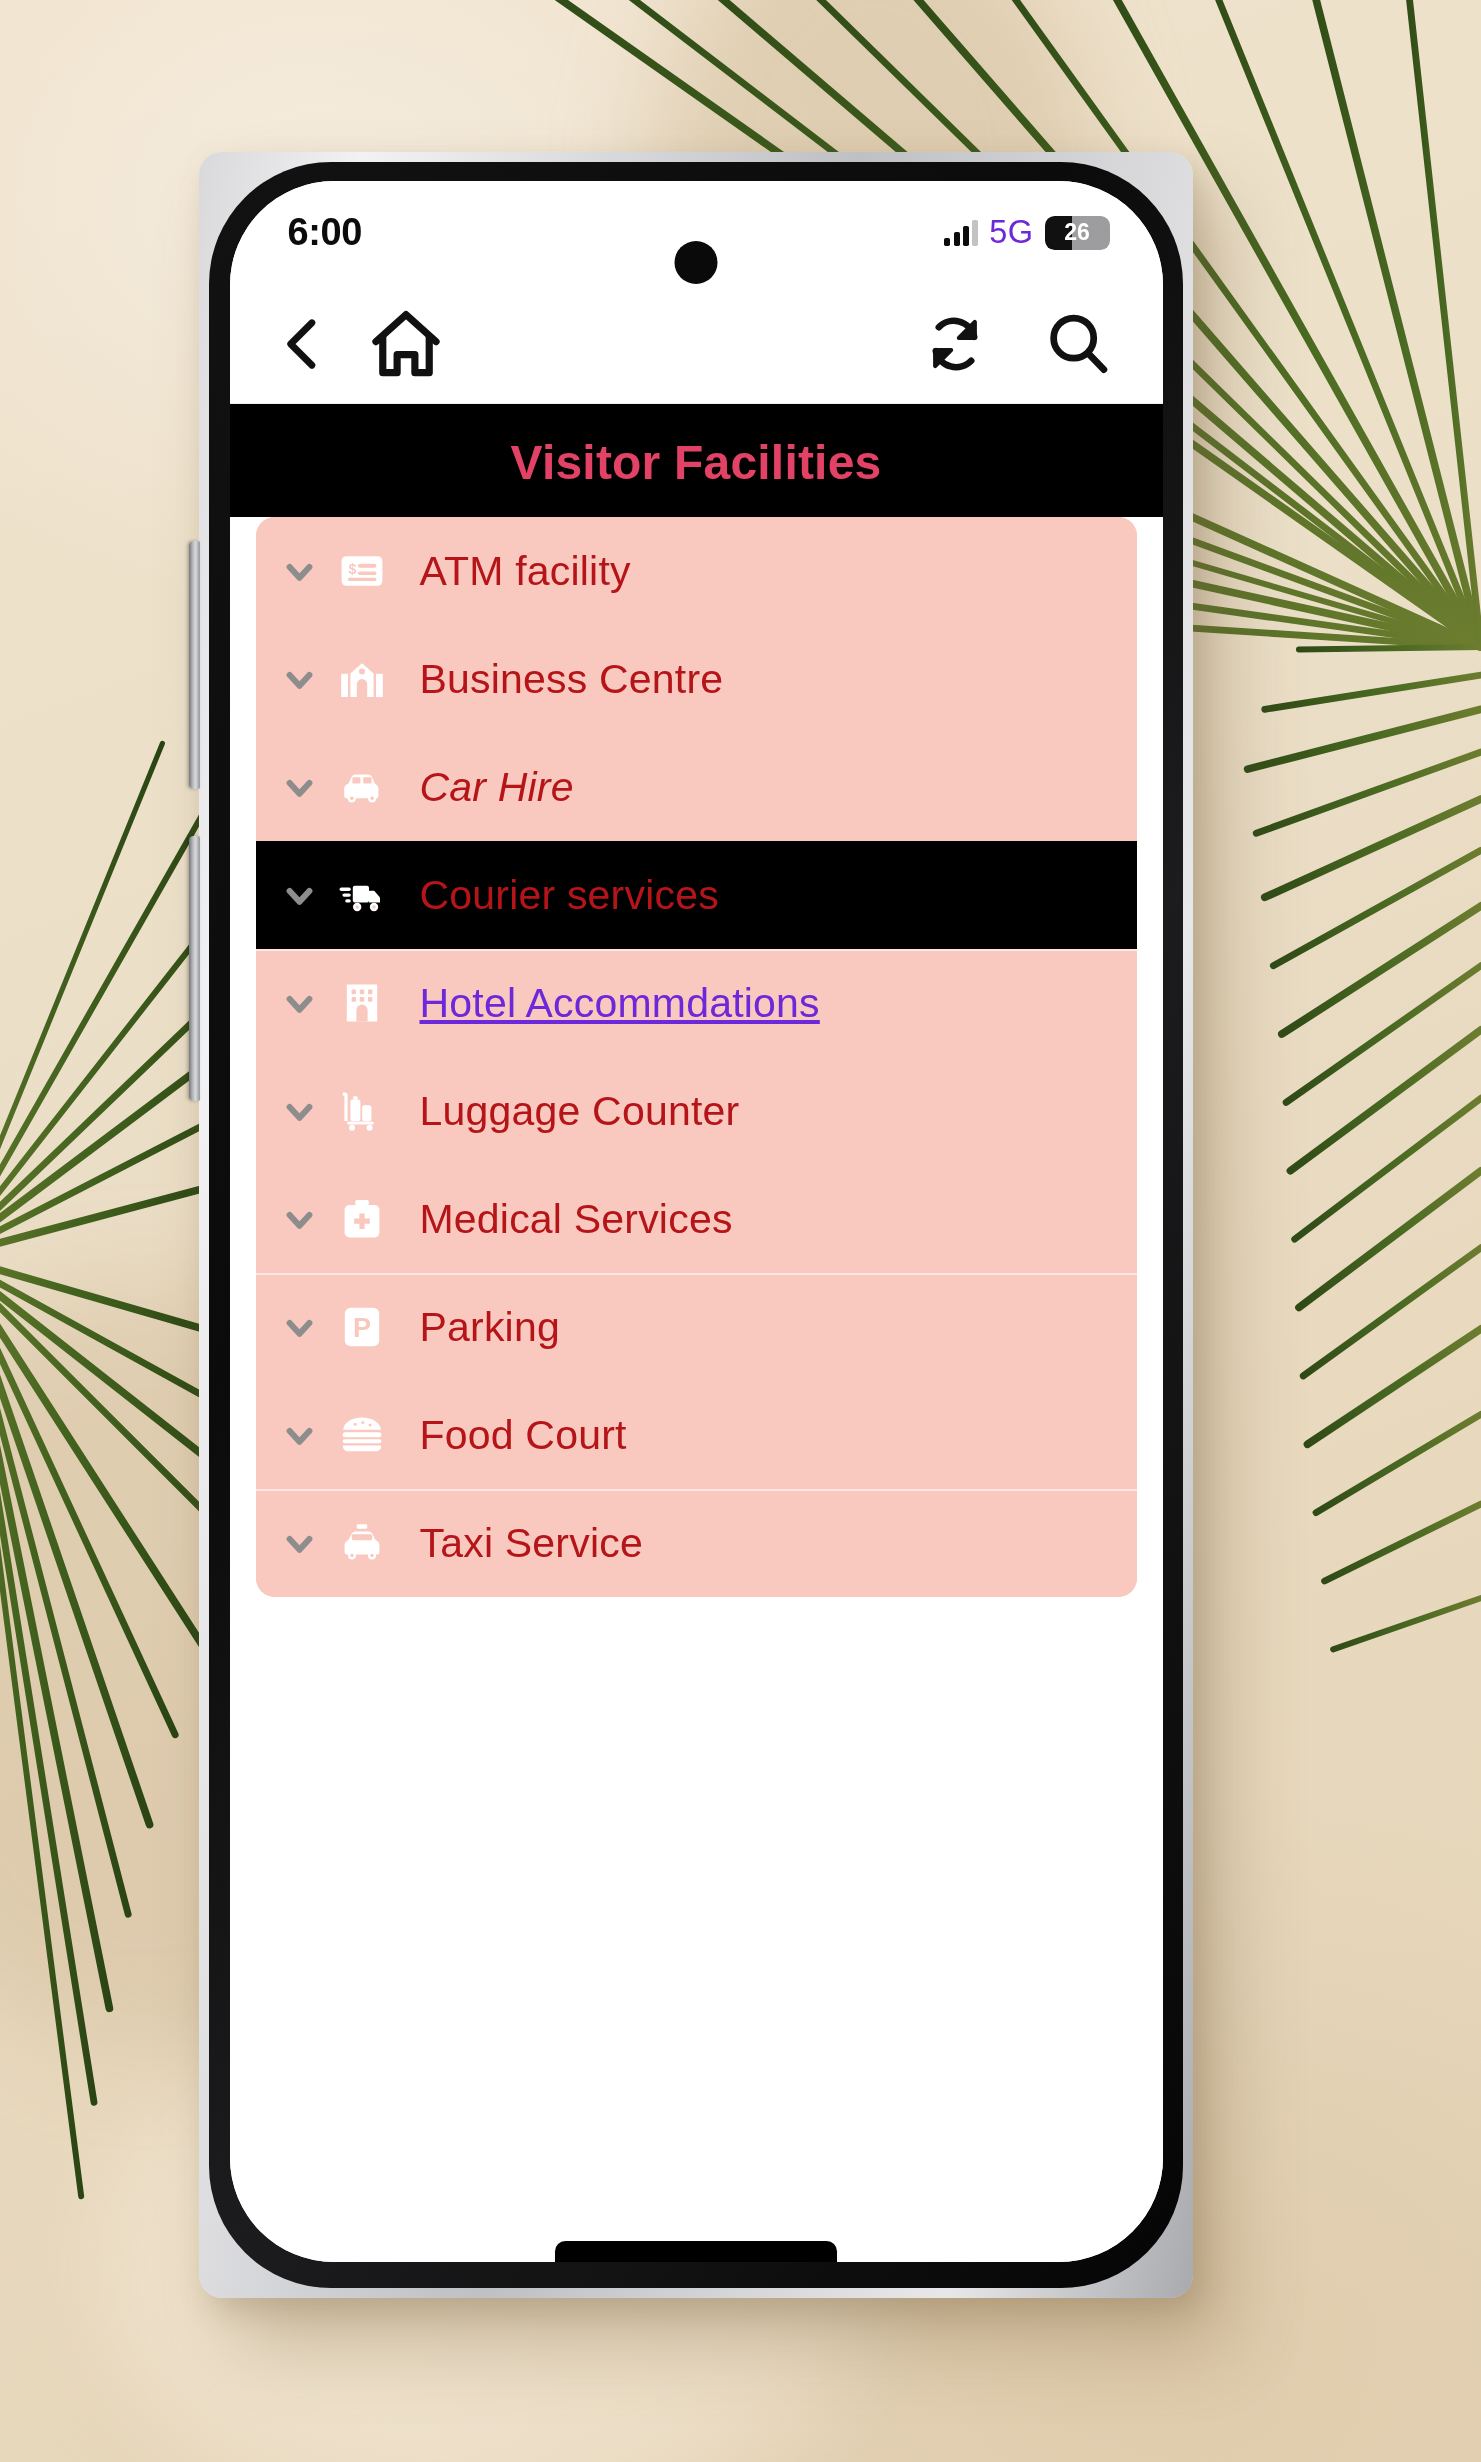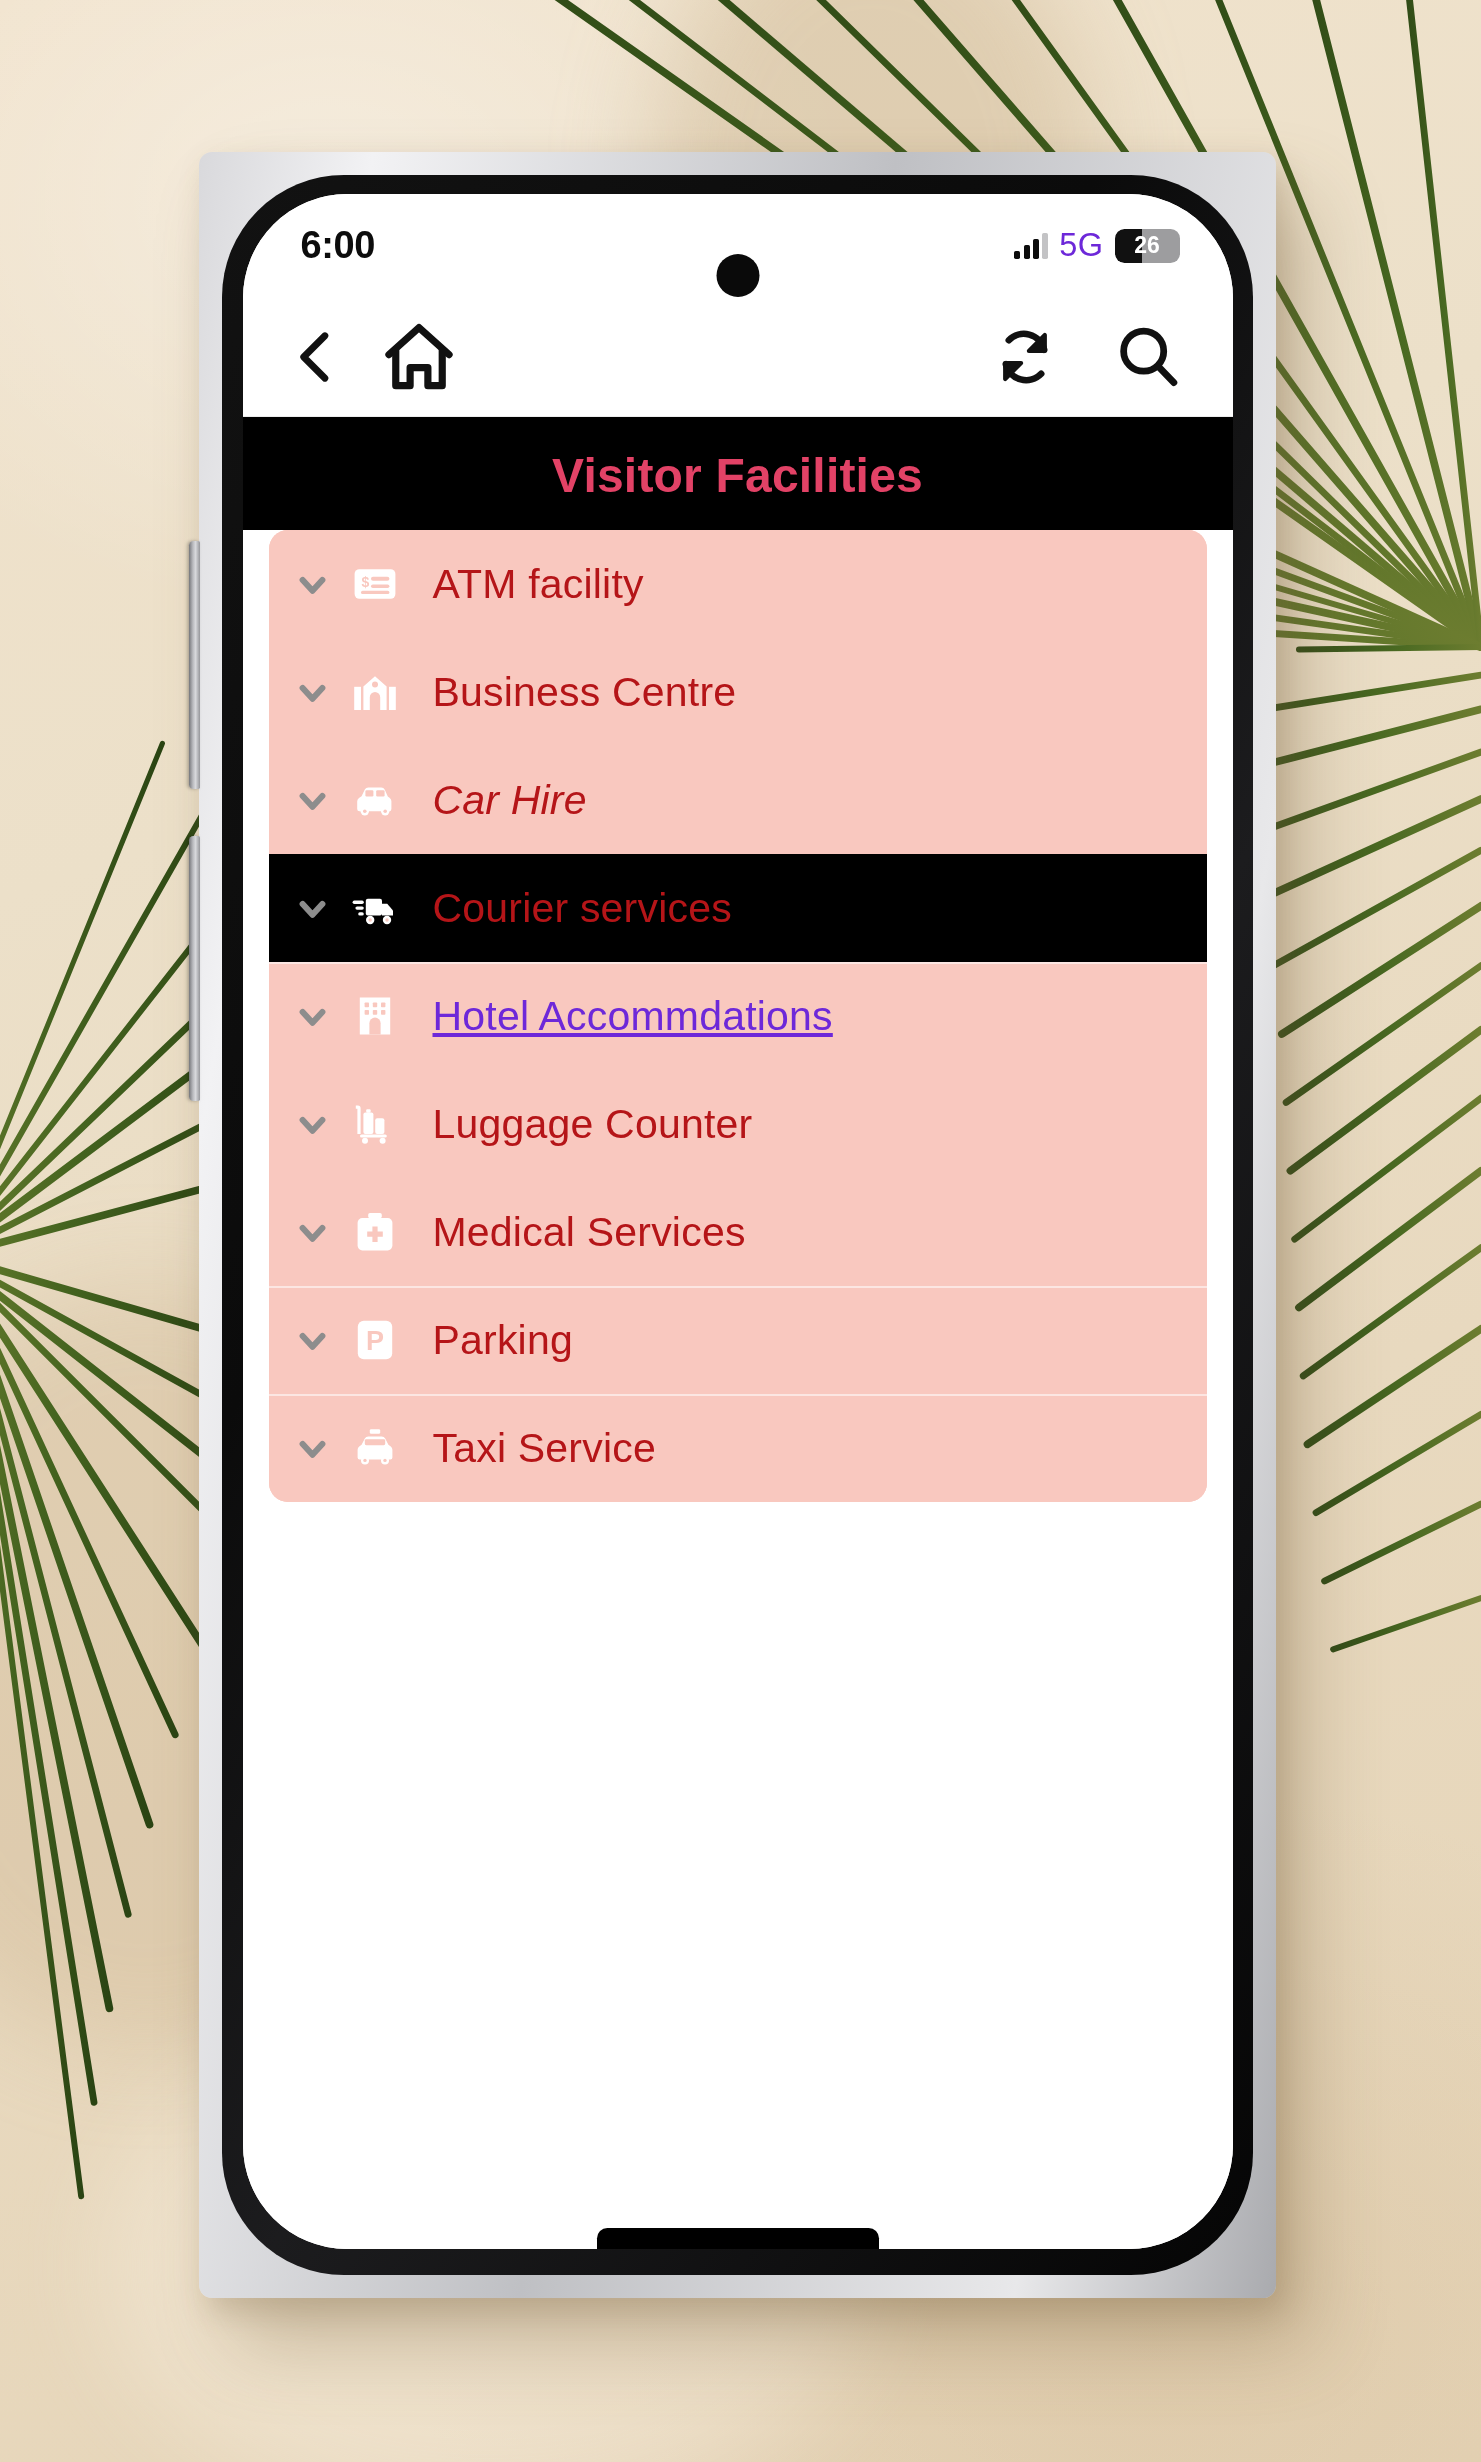--- a/index.html
+++ b/index.html
@@ -24,24 +24,24 @@
     filter:blur(47px);
     pointer-events:none;
   }
 
   .fronds { position:absolute; inset:0; pointer-events:none; }
 
   
   #phone {
     position:absolute;
     left:199px; top:152px;
-    width:1077px; height:2146px;
-    border-radius:13px;
+    width:994px; height:2146px;
+    border-radius:23px;
     background:linear-gradient(100deg,#d9d9dc 0%,#f2f2f4 12%,#bfc0c4 48%,#e8e8ea 82%,#a9aaae 100%);
-    padding:23px;
+    padding:10px;
     box-shadow: 34px 47px 77px rgba(120,95,60,0.30), 8.5px 13.7px 29px rgba(120,95,60,0.22);
   }
   #bezel {
     width:100%; height:100%;
     border-radius:122px;
     background:linear-gradient(125deg,#121212 0%,#0b0b0b 35%,#1c1c1e 60%,#050505 100%);
     padding:19px 20.5px 26px 20.5px;
   }
   #screen {
     position:relative;
@@ -493,20 +493,39 @@
                 </svg>
               </div>
               <div class="row-icon">
                 <svg viewBox="0 0 24 24" width="100%" height="100%">
                   <rect x="3.4" y="2.4" width="17.2" height="19.2" rx="3" fill="#ffffff"></rect>
                   <text x="12" y="17.2" text-anchor="middle" font-size="13.5" font-weight="700" font-family="Liberation Sans, sans-serif" fill="#f9c8bf">P</text>
                 </svg>
               </div>
               <div class="row-label" style="color: rgb(181, 21, 24);">Parking</div>
             </div>
+            <div class="facility-row" style="background: rgb(249, 200, 191);">
+              <div class="chev">
+                <svg viewBox="0 0 24 24" width="100%" height="100%" fill="none" stroke="#8d8d8d" stroke-width="3.4" stroke-linecap="round" stroke-linejoin="round">
+  <polyline points="6.5 9.5 12 15.5 17.5 9.5"></polyline>
+                </svg>
+              </div>
+              <div class="row-icon">
+                <svg viewBox="0 0 24 24" width="100%" height="100%">
+                  <path d="M2.6 9.4 a9.4 6.1 0 0 1 18.8 0 Z" fill="#ffffff"></path>
+                  <circle cx="8.6" cy="6.6" r="0.75" fill="#f9c8bf"></circle>
+                  <circle cx="12.4" cy="5.7" r="0.75" fill="#f9c8bf"></circle>
+                  <circle cx="16" cy="7" r="0.75" fill="#f9c8bf"></circle>
+                  <rect x="2.3" y="10.6" width="19.4" height="2.5" rx="1.25" fill="#ffffff"></rect>
+                  <rect x="2.3" y="14.1" width="19.4" height="2" rx="1" fill="#ffffff"></rect>
+                  <path d="M2.5 17.2 h19 a2.4 2.4 0 0 1-2.4 2.9 H4.9 a2.4 2.4 0 0 1-2.4-2.9 Z" fill="#ffffff"></path>
+                </svg>
+              </div>
+              <div class="row-label" style="color: rgb(181, 21, 24);">Food Court</div>
+            </div>
             <div class="facility-row sep" style="background: rgb(249, 200, 191);">
               <div class="chev">
                 <svg viewBox="0 0 24 24" width="100%" height="100%" fill="none" stroke="#8d8d8d" stroke-width="3.4" stroke-linecap="round" stroke-linejoin="round">
   <polyline points="6.5 9.5 12 15.5 17.5 9.5"></polyline>
                 </svg>
               </div>
               <div class="row-icon">
                 <svg viewBox="0 0 24 24" width="100%" height="100%">
                   <rect x="9.4" y="2.6" width="5.2" height="2.3" rx="0.7" fill="#ffffff"></rect>
                   <path d="M3.3 16.7 V12.9 a2 2 0 0 1 .8-1.6 l1.2-.9 1.6-3.1 a2 2 0 0 1 1.8-1.1 h6.6 a2 2 0 0 1 1.8 1.1 l1.6 3.1 1.2 .9 a2 2 0 0 1 .8 1.6 v3.8 a1 1 0 0 1-1 1 H4.3 a1 1 0 0 1-1-1 Z" fill="#ffffff"></path>

